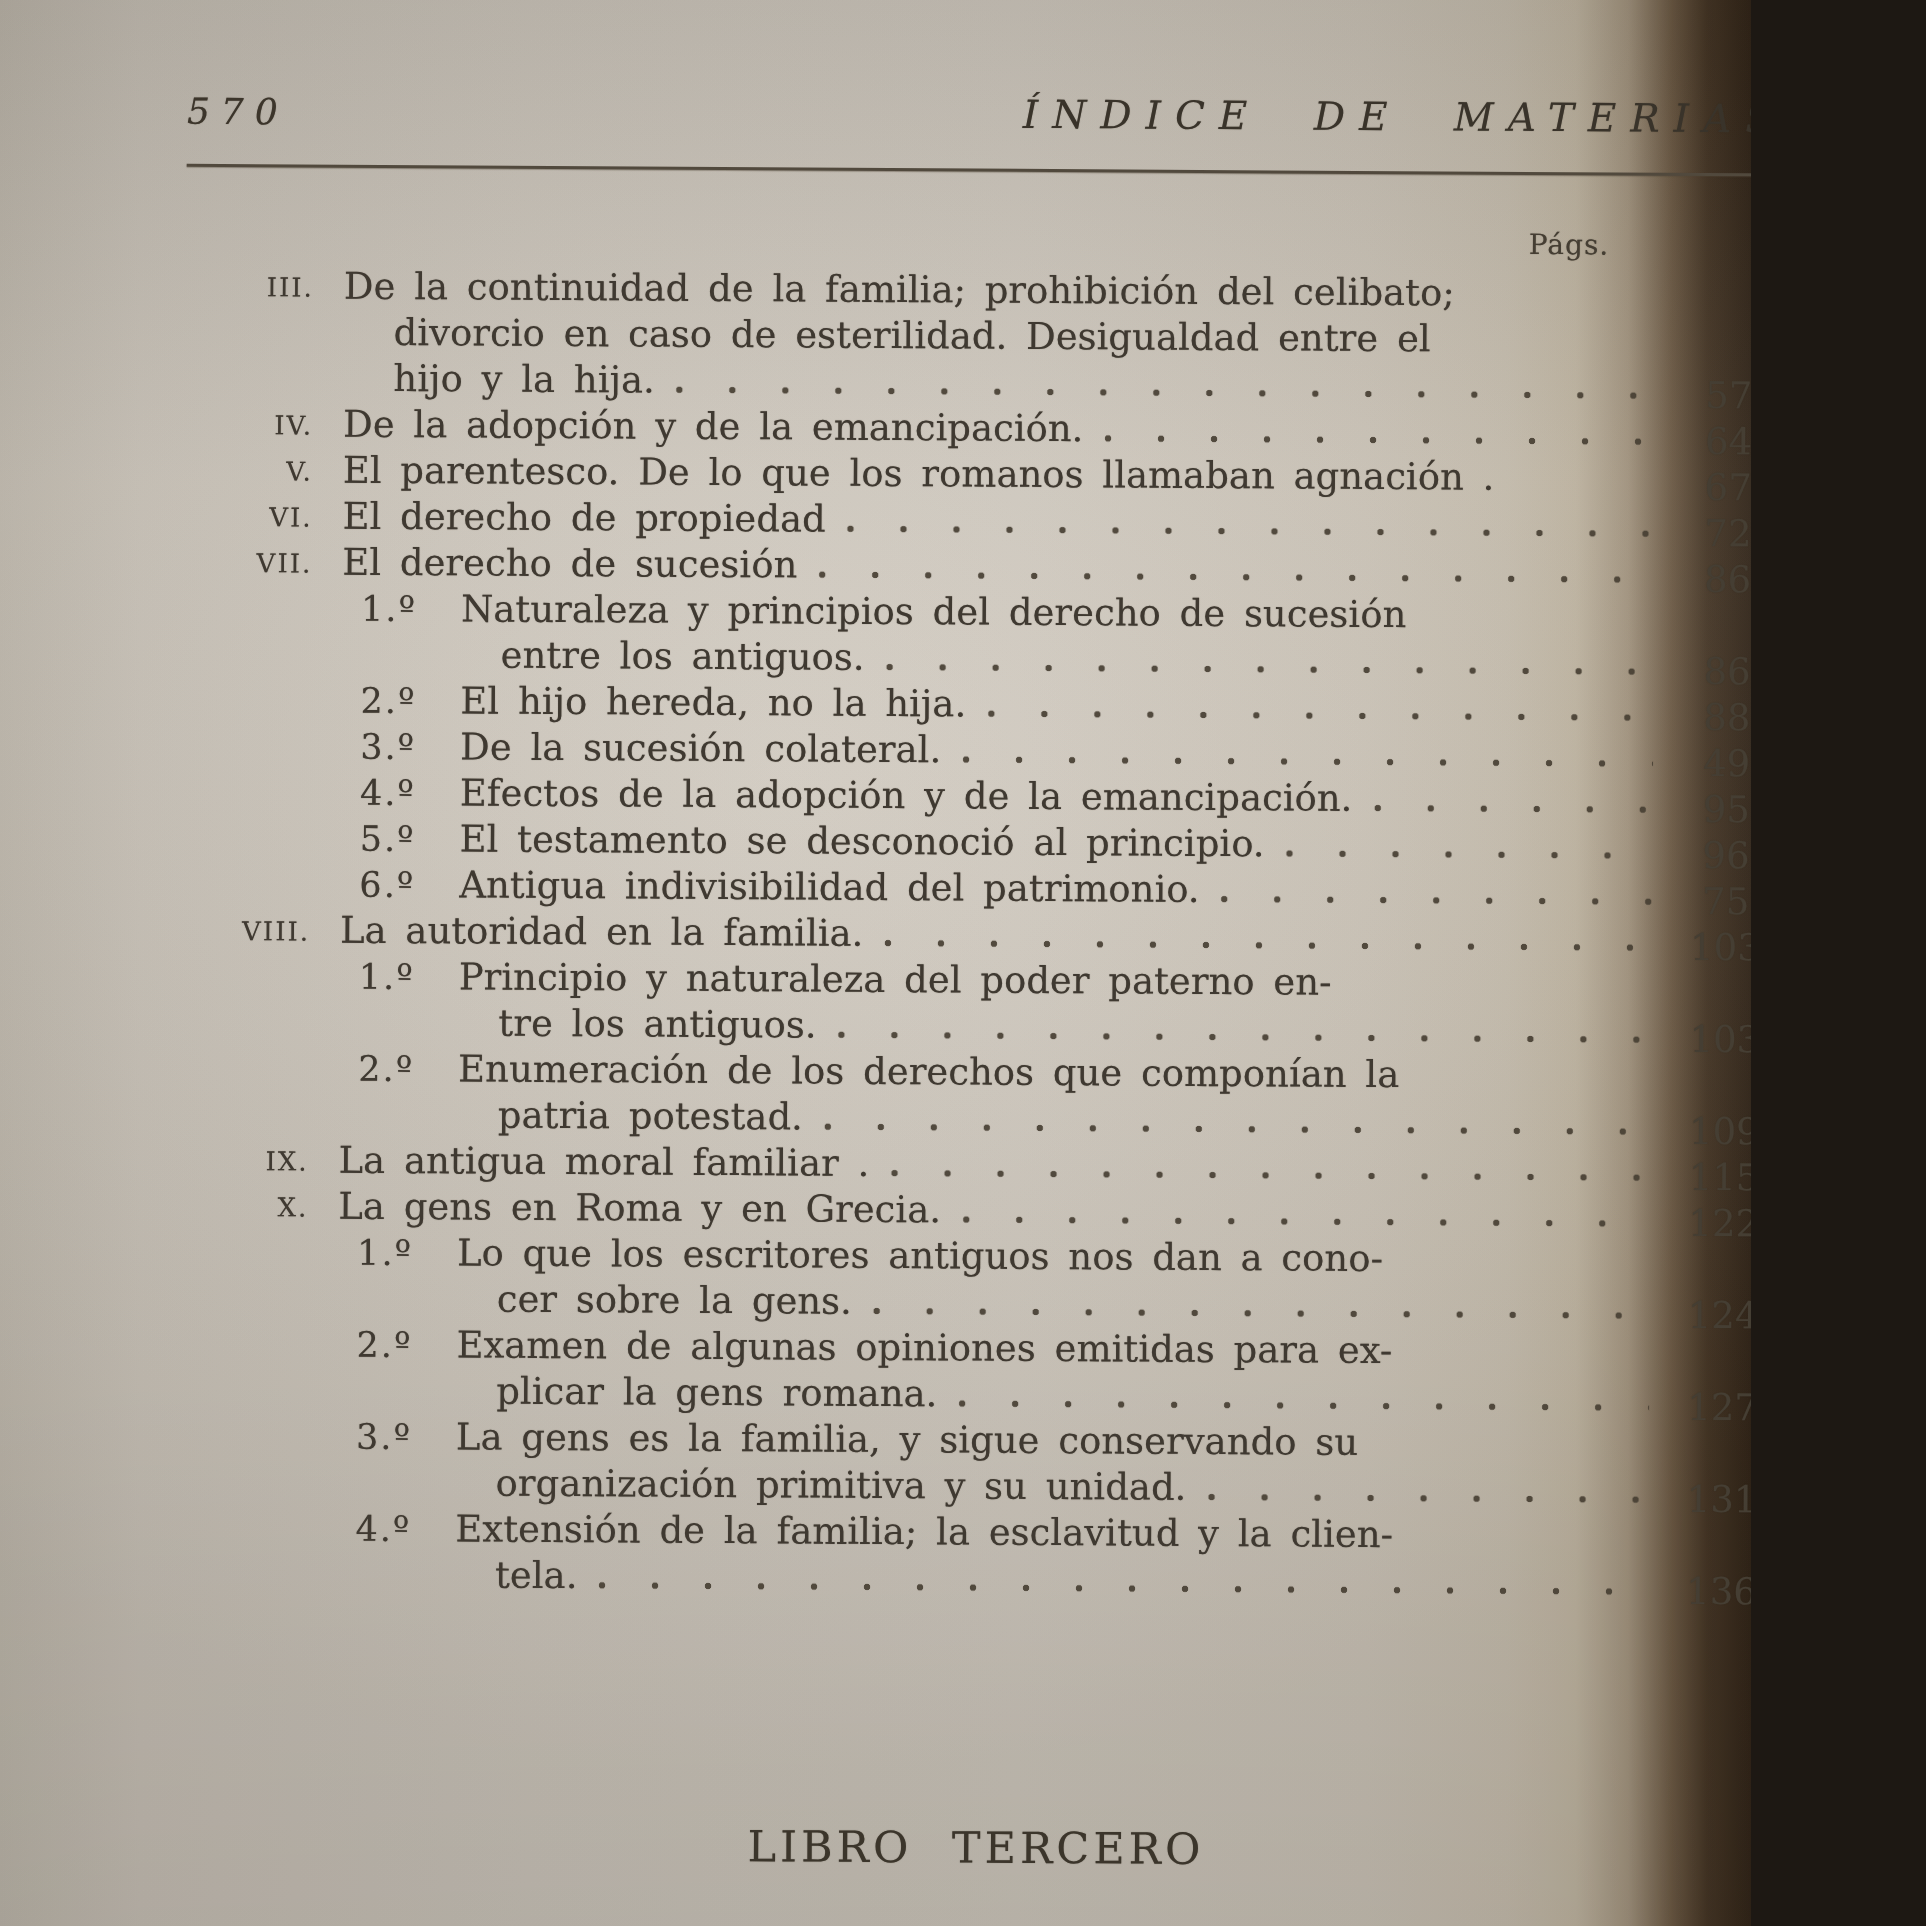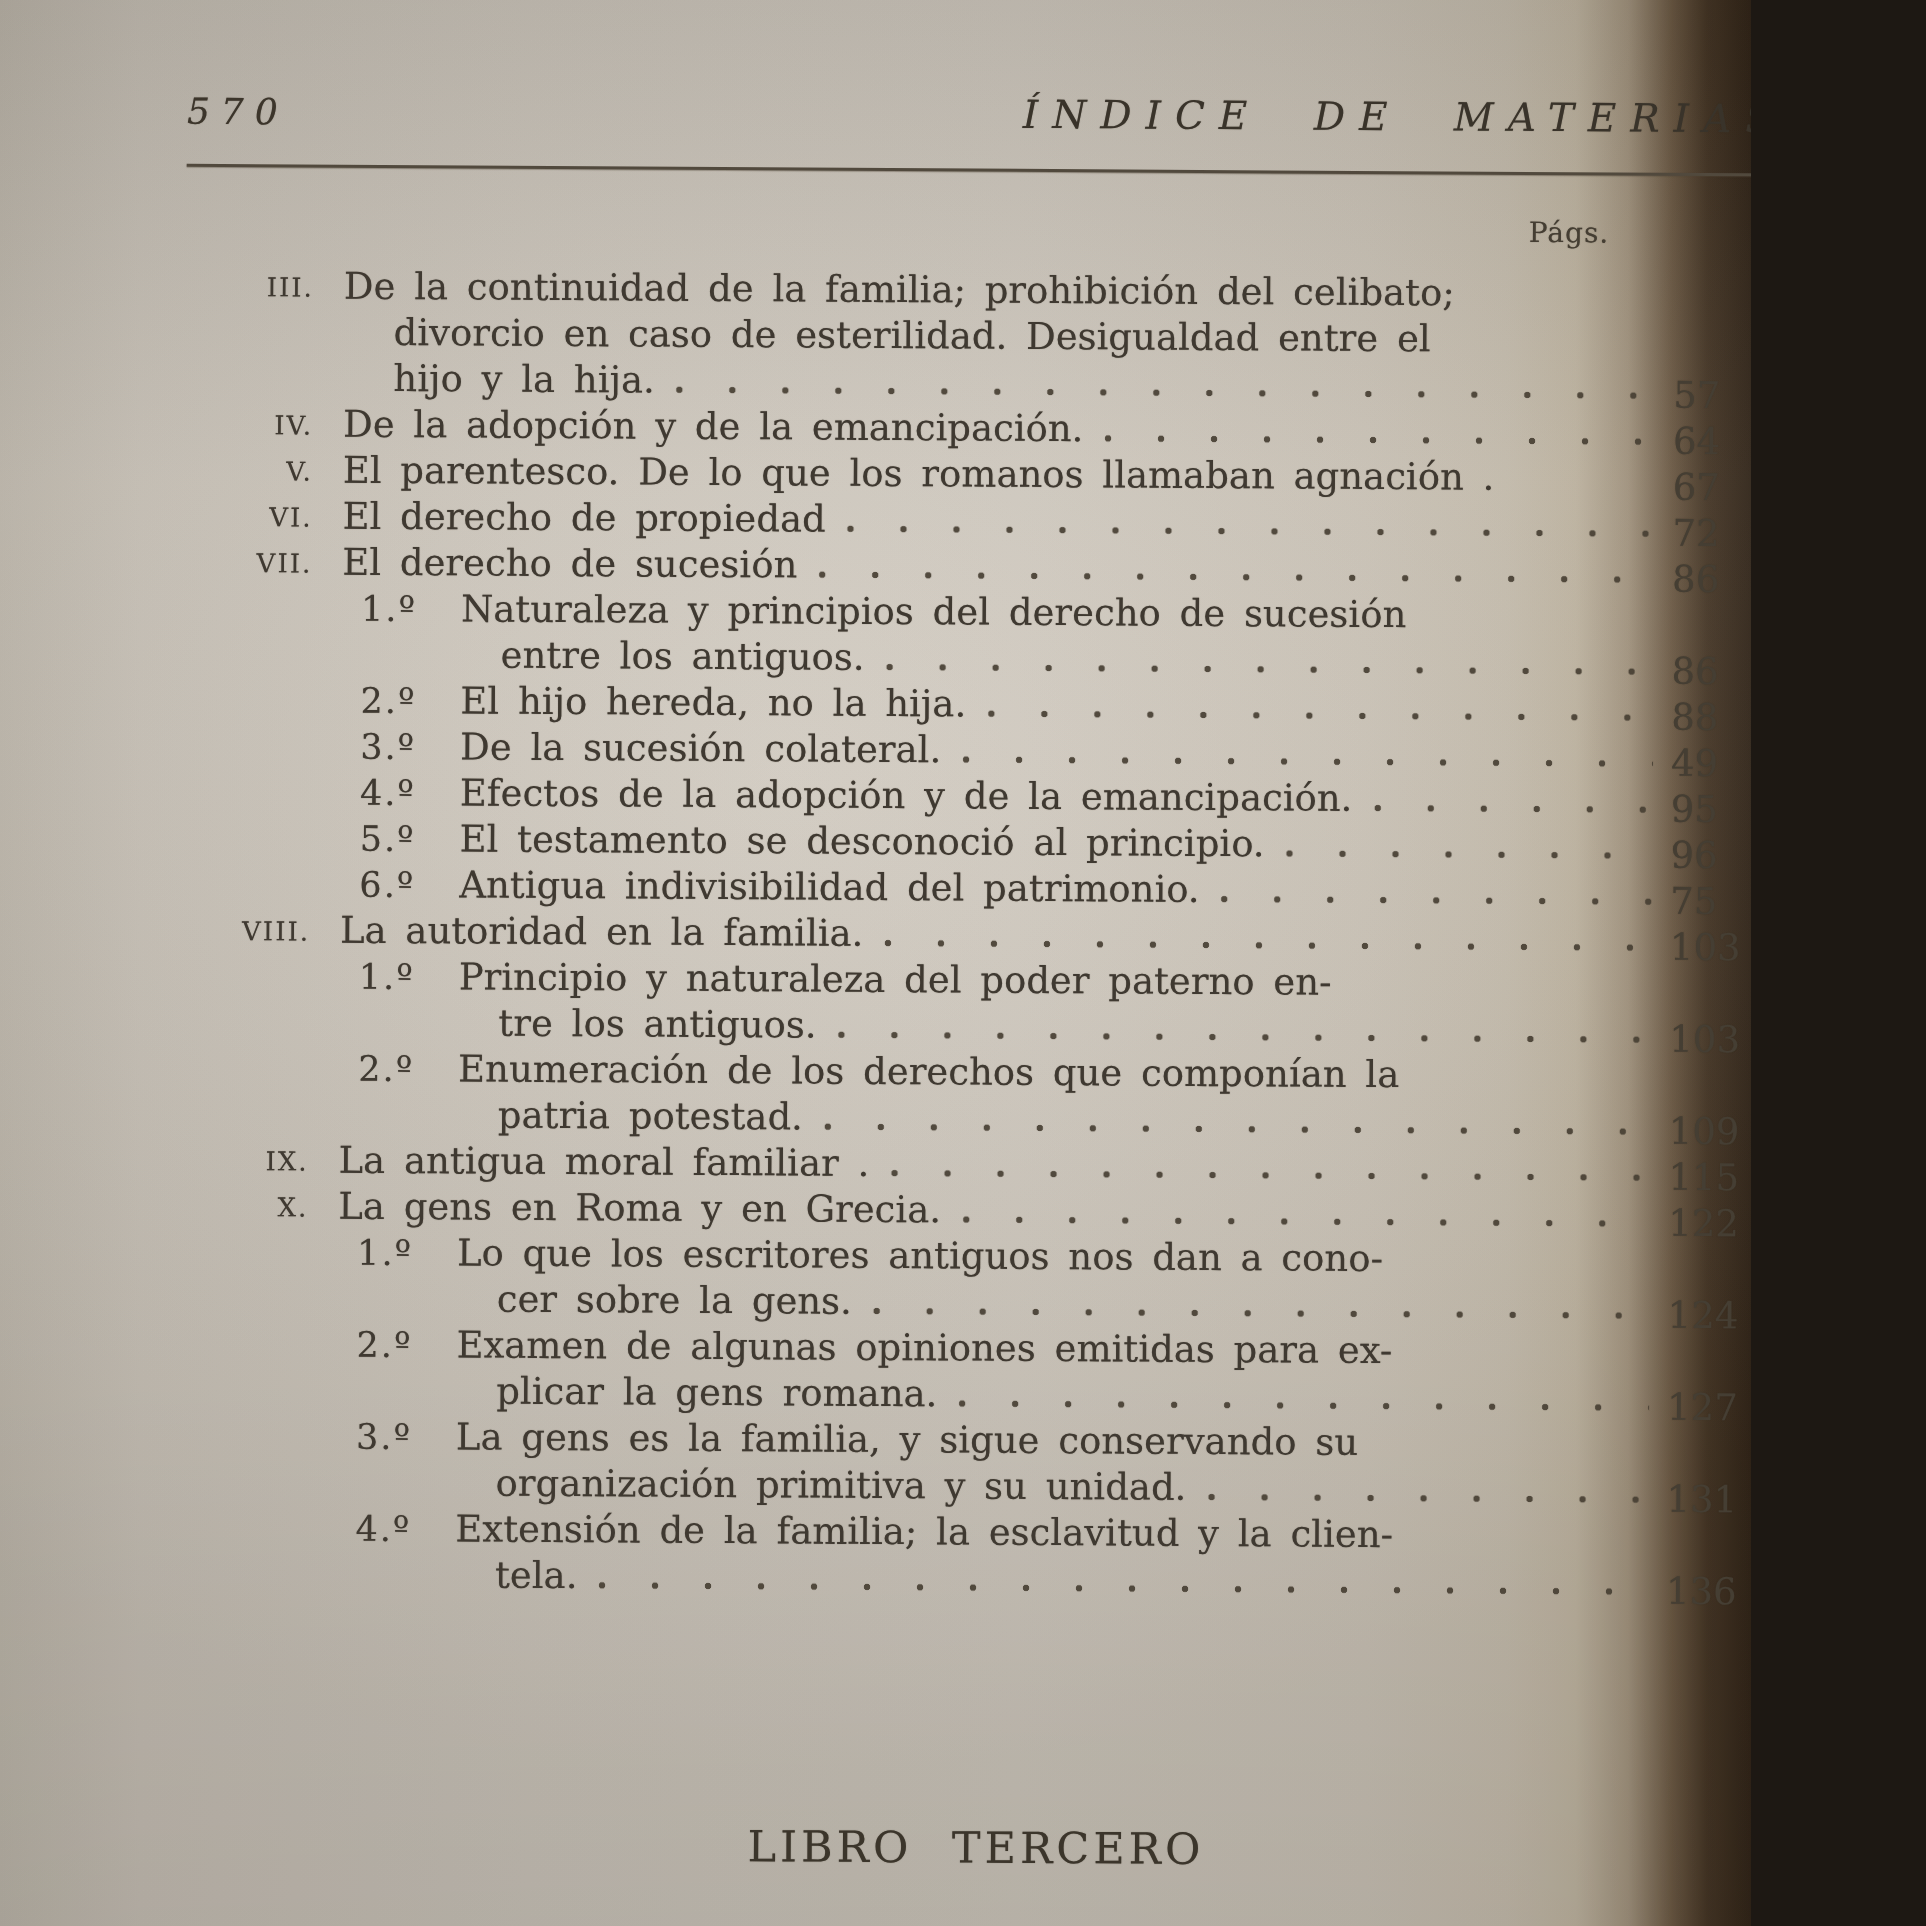--- a/index.html
+++ b/index.html
@@ -18,39 +18,39 @@
       linear-gradient(180deg, rgba(0,0,0,0.06) 0%, rgba(255,255,255,0.03) 25%, rgba(0,0,0,0.02) 70%, rgba(0,0,0,0.06) 100%);
   }
   .content{position:absolute;inset:0;transform:rotate(0.35deg);transform-origin:50% 40%;}
   .ink{text-shadow:0 0 1px rgba(62,54,42,0.55);}
 
   .header{position:absolute;top:91px;left:183px;width:1599px;display:flex;justify-content:space-between;align-items:flex-end;}
   .folio{font-size:36px;font-style:italic;letter-spacing:11px;color:#3c352b;}
   .title{font-size:39px;font-style:italic;letter-spacing:14px;word-spacing:26px;color:#39332a;white-space:nowrap;}
   .rule{position:absolute;top:168px;left:183px;width:1599px;height:3px;background:#51493d;box-shadow:0 1px 1px rgba(80,70,55,0.4);}
 
-  .pags{position:absolute;top:212px;right:145px;font-size:28px;letter-spacing:1px;color:#453e33;}
+  .pags{position:absolute;top:224px;right:145px;font-size:28px;letter-spacing:1px;color:#453e33;}
 
   .toc{position:absolute;top:267px;left:183px;width:1599px;}
   .entry{}
   .line{display:flex;align-items:flex-end;height:46px;line-height:46px;white-space:nowrap;font-size:37px;}
   .num{letter-spacing:2px;color:#3f3931;}
   .l-main > .line > .num{width:158px;text-align:right;padding-right:30px;box-sizing:border-box;font-size:26px;line-height:44px;}
   .l-sub  > .line > .num{width:277px;text-align:right;padding-right:44px;box-sizing:border-box;font-size:35px;}
   .txt{word-spacing:7px;}
   .l-main .txt.cont{margin-left:208px;}
   .l-sub  .txt.cont{margin-left:317px;}
   .it{}
   .dots{
     flex:1 1 auto;height:8px;margin:0 18px 10px 20px;min-width:6px;
     background-image:radial-gradient(circle at 5px 4px, #473f33 2.9px, rgba(0,0,0,0) 3.6px);
     background-size:53px 8px;background-repeat:repeat-x;background-position:left center;
     opacity:0.92;
   }
-  .pn{width:111px;flex:0 0 111px;text-align:left;font-size:37px;transform:translateY(9px);color:#453e33;}
+  .pn{width:111px;flex:0 0 111px;text-align:center;font-size:37px;transform:translateY(9px);color:#453e33;}
   .nodots{flex:1 1 auto;}
 
   .footer{position:absolute;top:1822px;left:183px;width:1599px;text-align:center;
     font-size:43px;letter-spacing:4px;word-spacing:22px;color:#3b352b;}
 </style>
 </head>
 <body>
 
 <div class="page">
   <div class="content">

